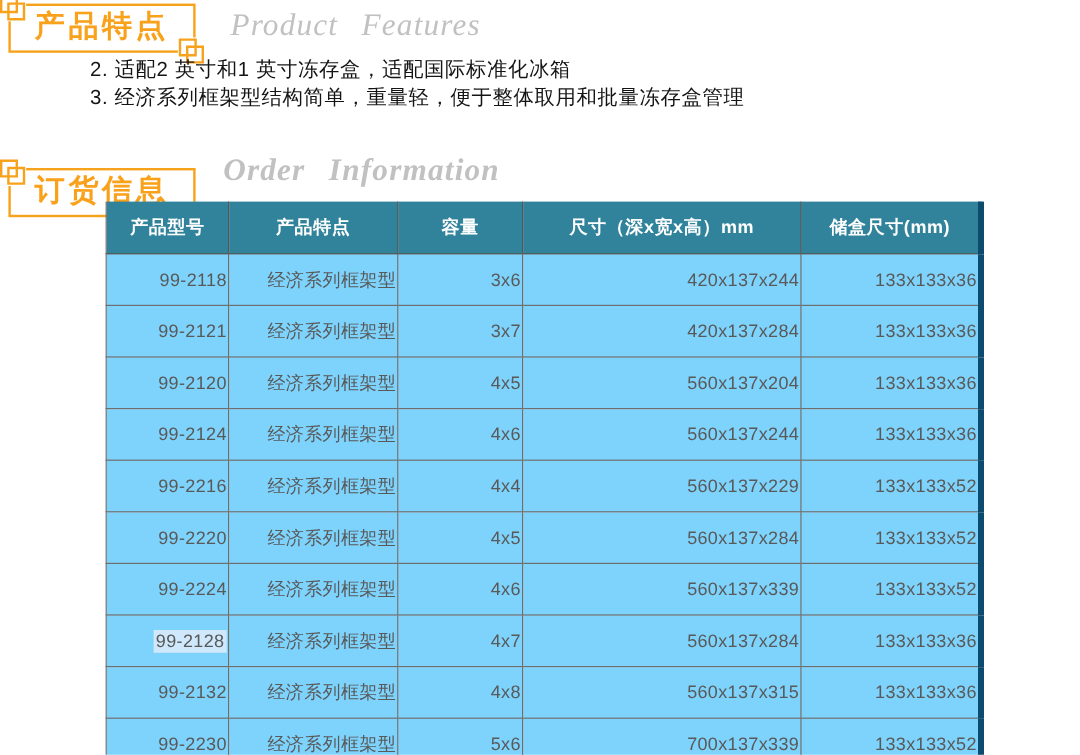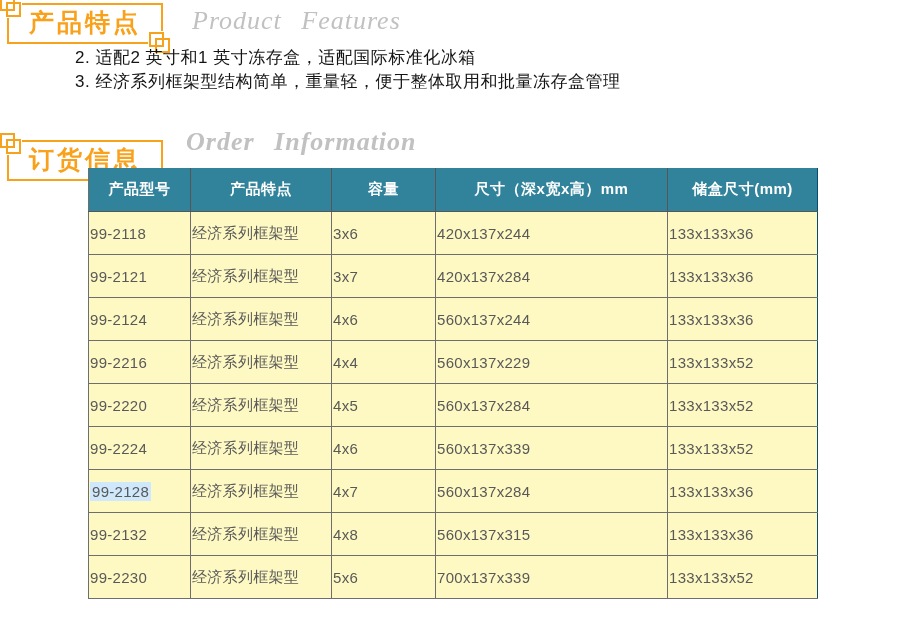--- a/index.html
+++ b/index.html
@@ -74,28 +74,28 @@
     font-weight: 600;
     height: 41px;
     border: 1px solid #565656;
     border-top: none;
     text-align: center;
     letter-spacing: 0.5px;
   }
   table.order td {
     height: 40px;
     border: 1px solid #6e6e6e;
-    background: #fef9c3;
+    background: #7dd3fc;
     color: #595959;
     font-size: 15px;
-    text-align: left;
+    text-align: right;
     letter-spacing: 0.3px;
   }
   table.order th:first-child, table.order td:first-child { border-left: 1px solid #6e6e6e; }
-  table.order th:last-child,  table.order td:last-child  { border-right: 1px solid #0c4a6e; }
+  table.order th:last-child,  table.order td:last-child  { border-right: 5px solid #0c4a6e; }
   .sel {
     background: #cfe8fb;
     padding: 1px 2px;
   }
 </style>
 </head>
 <body>
 
 <div class="page">
 
@@ -160,20 +160,27 @@
           <td>133x133x36</td>
         </tr>
         <tr>
           <td>99-2121</td>
           <td>经济系列框架型</td>
           <td>3x7</td>
           <td>420x137x284</td>
           <td>133x133x36</td>
         </tr>
         <tr>
+          <td>99-2120</td>
+          <td>经济系列框架型</td>
+          <td>4x5</td>
+          <td>560x137x204</td>
+          <td>133x133x36</td>
+        </tr>
+        <tr>
           <td>99-2124</td>
           <td>经济系列框架型</td>
           <td>4x6</td>
           <td>560x137x244</td>
           <td>133x133x36</td>
         </tr>
         <tr>
           <td>99-2216</td>
           <td>经济系列框架型</td>
           <td>4x4</td>

